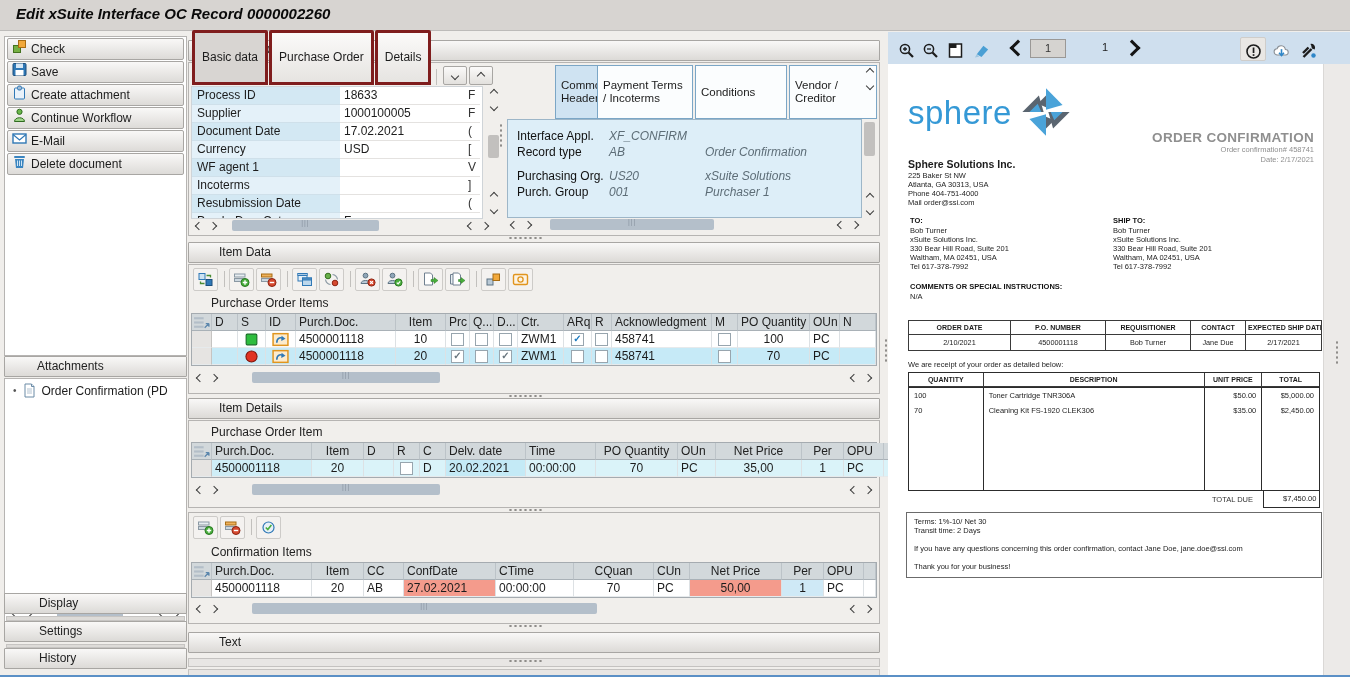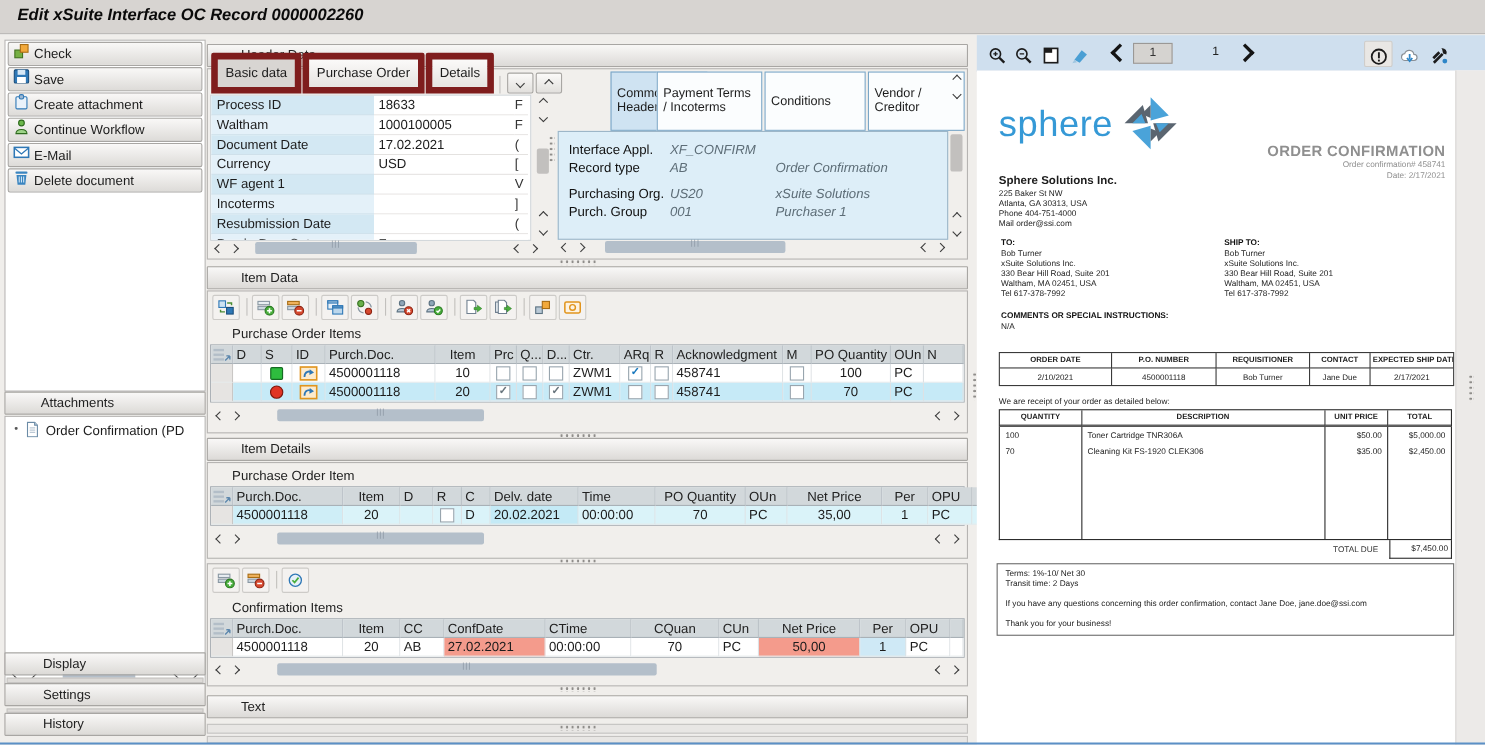--- a/index.html
+++ b/index.html
@@ -36,22 +36,22 @@
   .tbtn{width:23px;height:21px;display:inline-flex;align-items:center;justify-content:center;
         border:1px solid #cdcbc8;border-radius:2px;background:#f4f2f0;margin-right:2px}
   .tsep{display:inline-block;width:1px;height:16px;background:#c2c0bd;margin:0 4px;vertical-align:middle}
   
   .sbtn{position:relative;height:20px;line-height:20px;margin:1px 2px;background:linear-gradient(#f9f8f7,#dddbd8);
         border:1px solid #a8a6a3;border-radius:2px;display:flex;padding-left:3px;gap:3px}
   .att-item{display:flex;align-items:center;gap:4px;padding:4px 2px 0 8px;white-space:nowrap;overflow:hidden}
   .bullet{color:#555;font-size:10px}
   
   .tabrow{position:absolute;display:flex;align-items:flex-end;height:20px}
-  .tab{height:17px;line-height:17px;padding:4px 7px;background:linear-gradient(#fbfaf9,#e6e4e1);
-       border:6px solid #7f1d1d;border-radius:2px 2px 0 0;margin-right:1px}
+  .tab{height:17px;line-height:17px;padding:16px 7px;background:linear-gradient(#fbfaf9,#e6e4e1);
+       border:3px solid #7f1d1d;border-radius:2px 2px 0 0;margin-right:1px}
   .tab.sel{background:#d8d5d2;font-weight:normal}
   .minibtn{width:22px;height:17px;background:linear-gradient(#fbfaf9,#e2e0dd);border:1px solid #a8a6a3;
        border-radius:2px;display:inline-flex;align-items:center;justify-content:center;margin-left:2px}
   
   .frow{display:flex;height:18px;line-height:17px}
   .flabel{width:148px;padding-left:5px;border-bottom:1px solid #cfe0ea;box-sizing:border-box;overflow:hidden;white-space:nowrap}
   .frow:nth-child(odd) .flabel{background:#d3e8f3}
   .frow:nth-child(even) .flabel{background:#e4f1f9}
   .fvalue{width:128px;background:#fff;border-bottom:1px solid #e4e2e0;padding-left:4px;box-sizing:border-box;overflow:hidden;white-space:nowrap}
   .fcut{width:12px;background:#fff;border-bottom:1px solid #e4e2e0;overflow:hidden;color:#333}
@@ -224,21 +224,21 @@
           <i class="cv u"></i>
         </span>
       </div>
       <div class="abs" style="left:2px;top:23px;width:290px;height:131px;overflow:hidden;background:#fff;border:1px solid #cfd4d8">
         <div class="frow">
           <span class="flabel">Process ID</span>
           <span class="fvalue">18633</span>
           <span class="fcut">F</span>
         </div>
         <div class="frow">
-          <span class="flabel">Waltham</span>
+          <span class="flabel">Supplier</span>
           <span class="fvalue">1000100005</span>
           <span class="fcut">F</span>
         </div>
         <div class="frow">
           <span class="flabel">Document Date</span>
           <span class="fvalue">17.02.2021</span>
           <span class="fcut">(</span>
         </div>
         <div class="frow">
           <span class="flabel">Currency</span>

